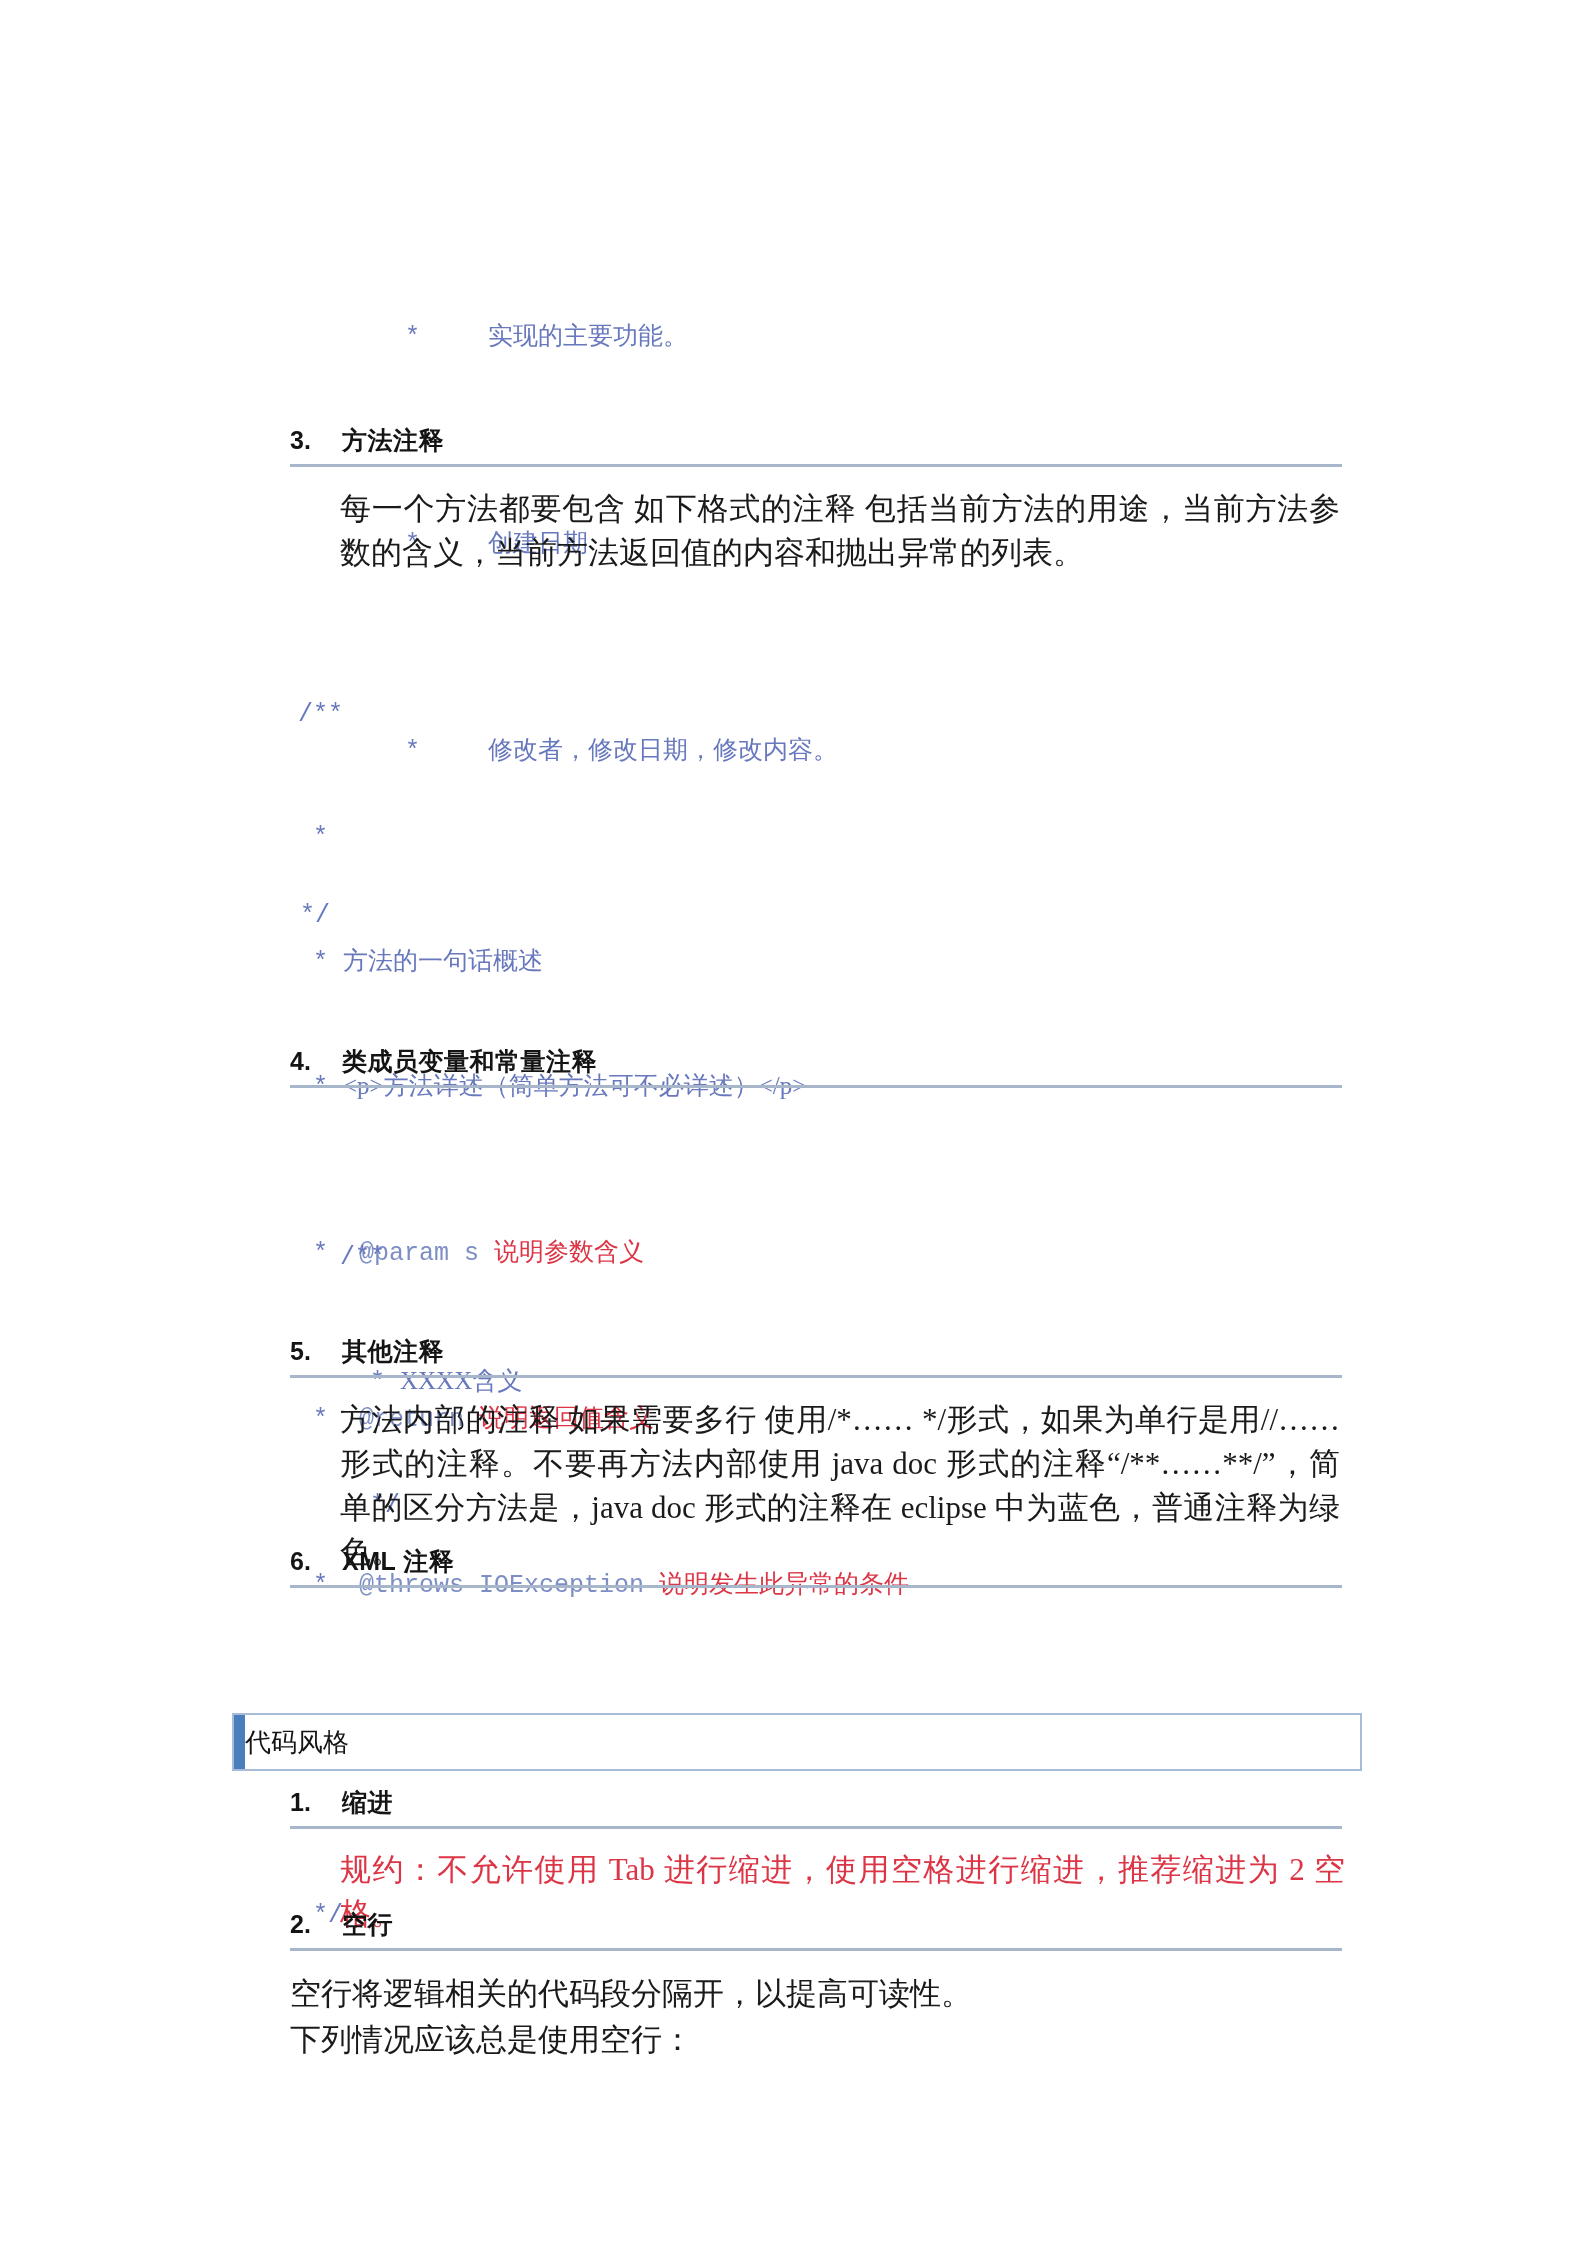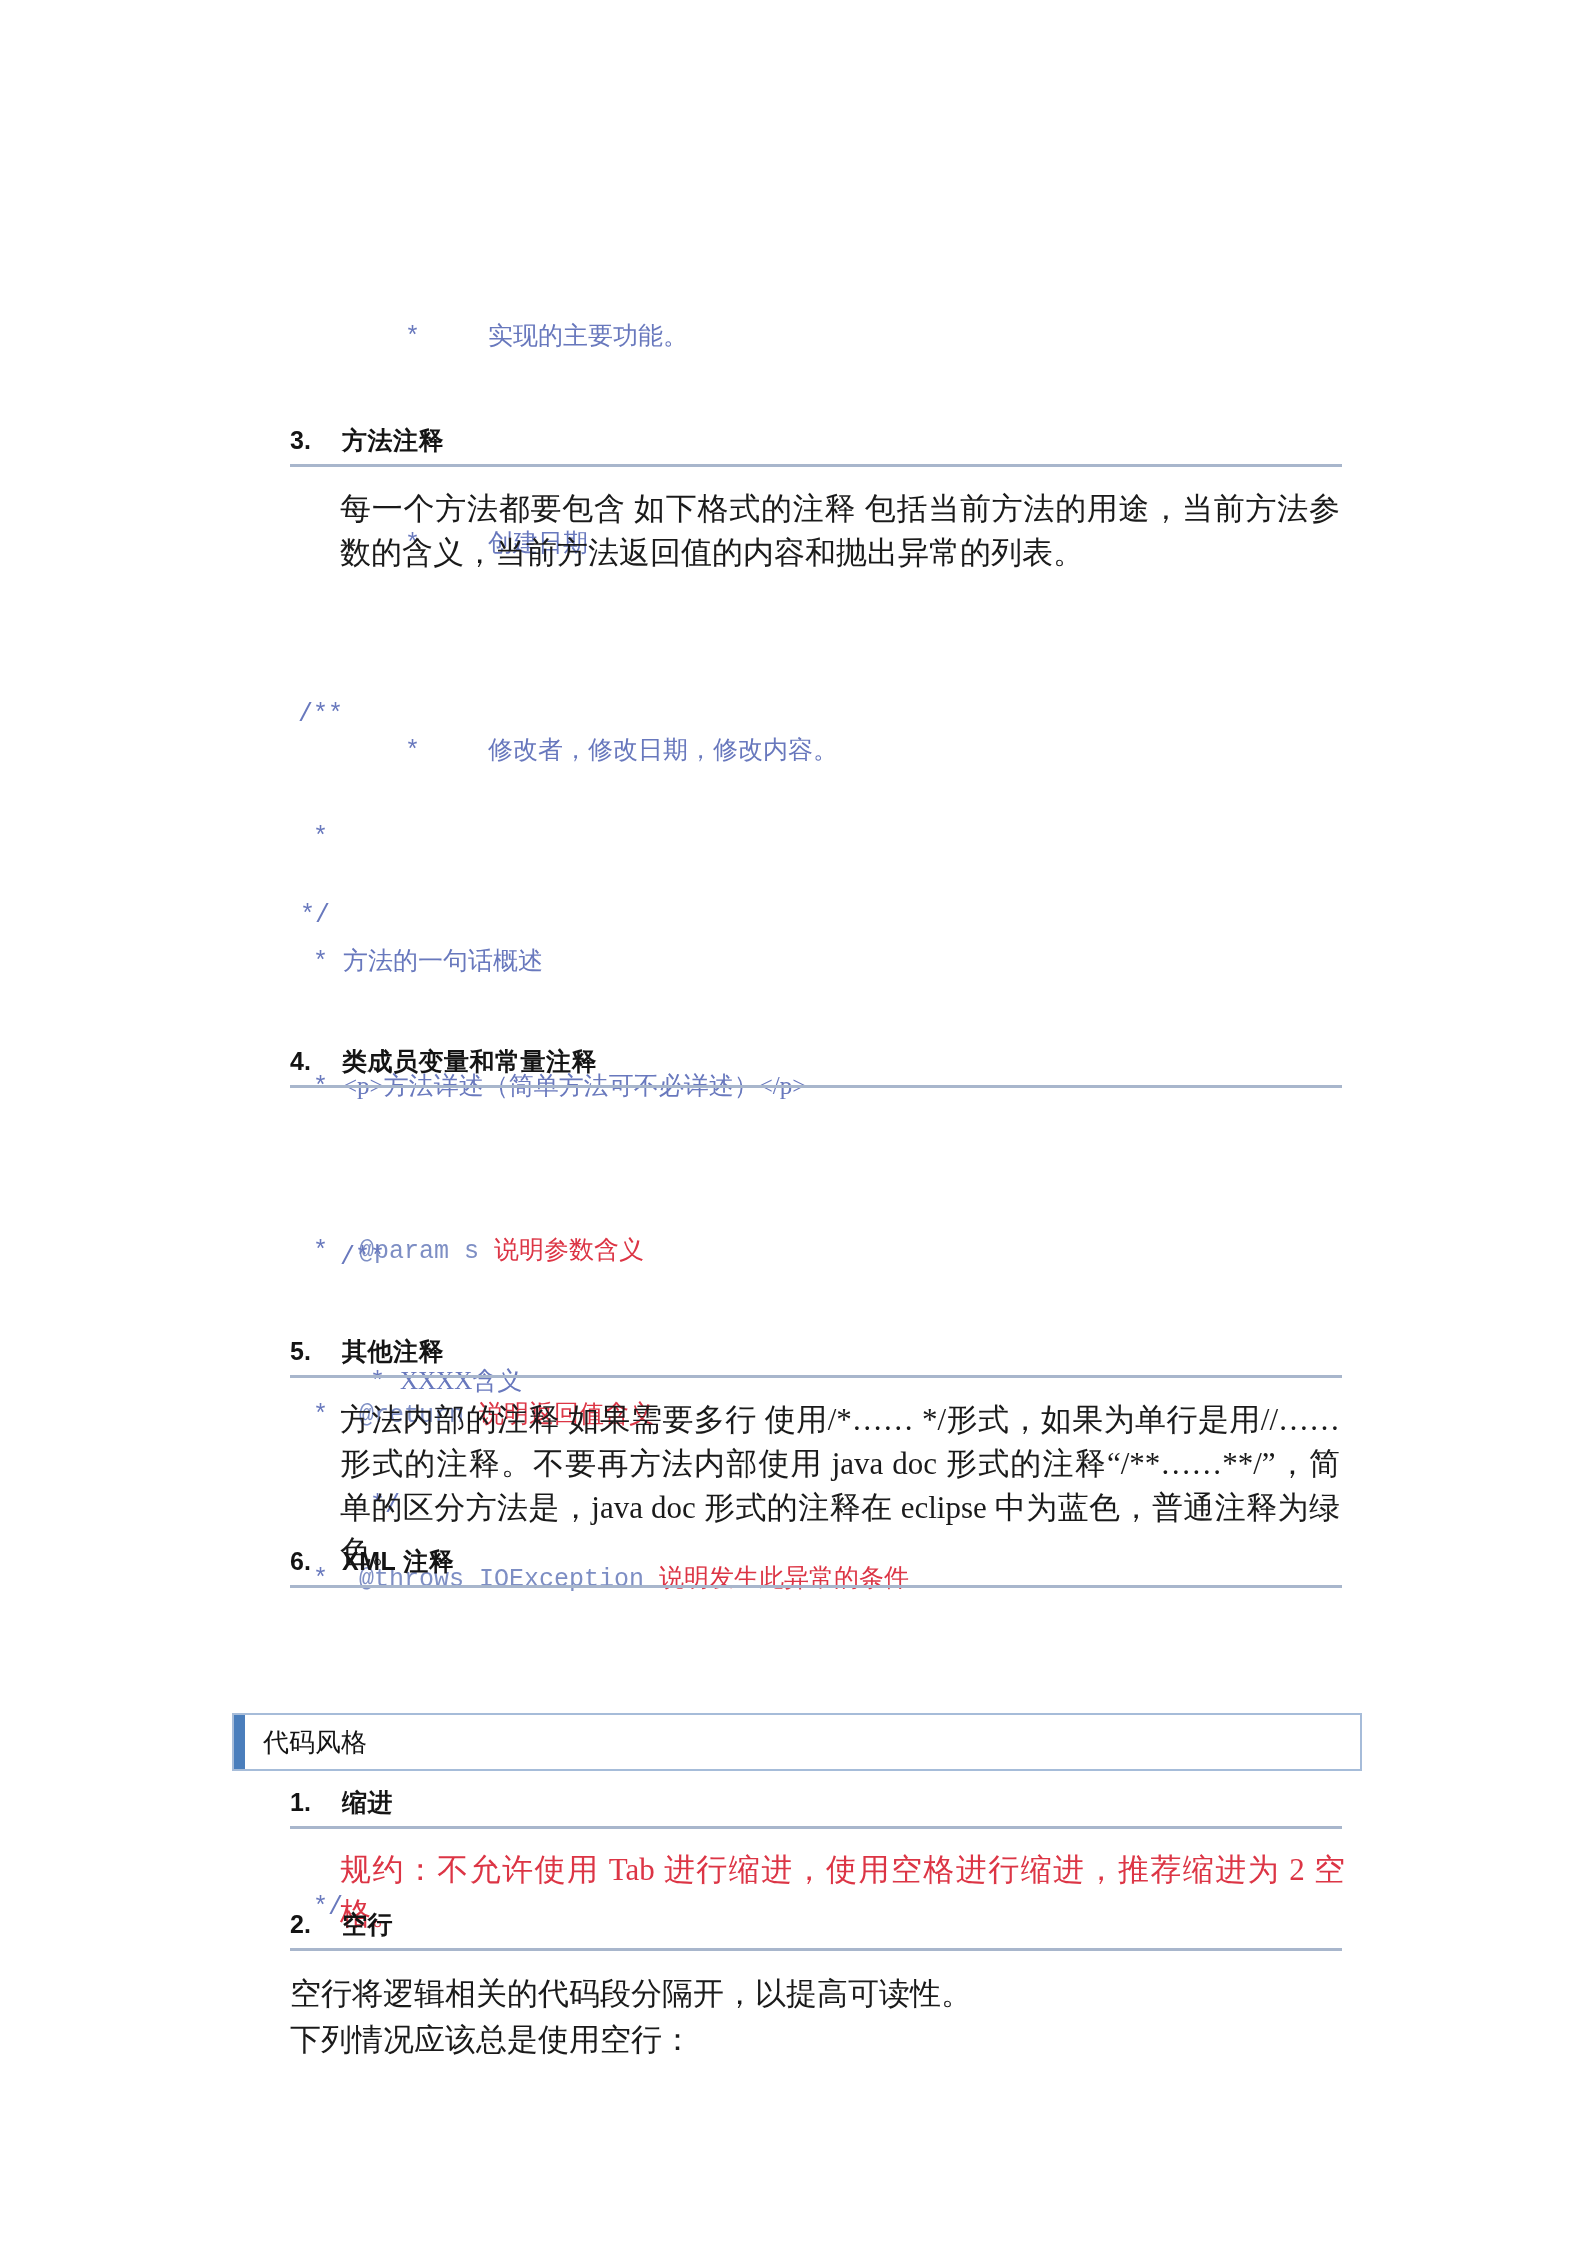--- a/index.html
+++ b/index.html
@@ -26,21 +26,21 @@
   
   .code-block {
     font-family: "Liberation Mono", "DejaVu Sans Mono", monospace;
     color: #6878bd;
     font-size: 25px;
     line-height: 41px;
     white-space: pre;
   }
   .code-line { white-space: pre; }
   .cm-tag { color: #7d8ec4; margin-left: 16px; }
-  .cm-red { color: #dc3545; font-family: Liberation Mono, monospace; }
+  .cm-red { color: #dc3545; font-family: Liberation Serif, serif; }
   .cm-cjk { font-family: "Liberation Serif", "DejaVu Serif", serif; }
 
   
   .sec {
     position: absolute;
     left: 290px;
     width: 1052px;
   }
   .sec-head {
     display: flex;
@@ -80,21 +80,20 @@
   .boxed-accent {
     width: 11px;
     align-self: stretch;
     background: #4a7ebc;
     flex: 0 0 11px;
   }
   .boxed-label {
     font-family: Liberation Sans, sans-serif;
     font-size: 26px;
     color: #141414;
-    padding-left: 18px;
   }
 </style>
 </head>
 <body>
 
 <div class="page">
 
   <div class="code-block" style="position:absolute; left:300px; top:192px;">
     <div class="code-line">
       <span style="display:inline-block;width:52px;">&nbsp;*</span><span class="cm-cjk" style="display:inline-block;width:46px;"></span><span class="cm-cjk">实现的主要功能。</span>

